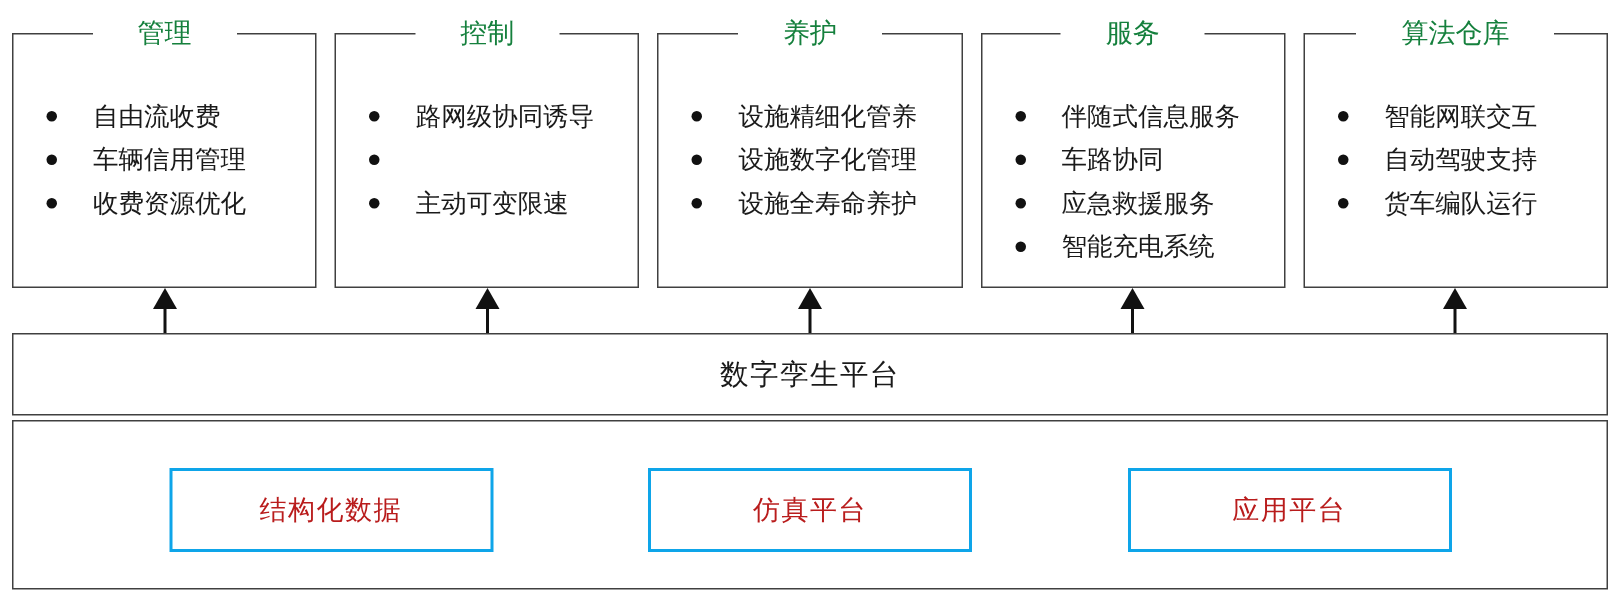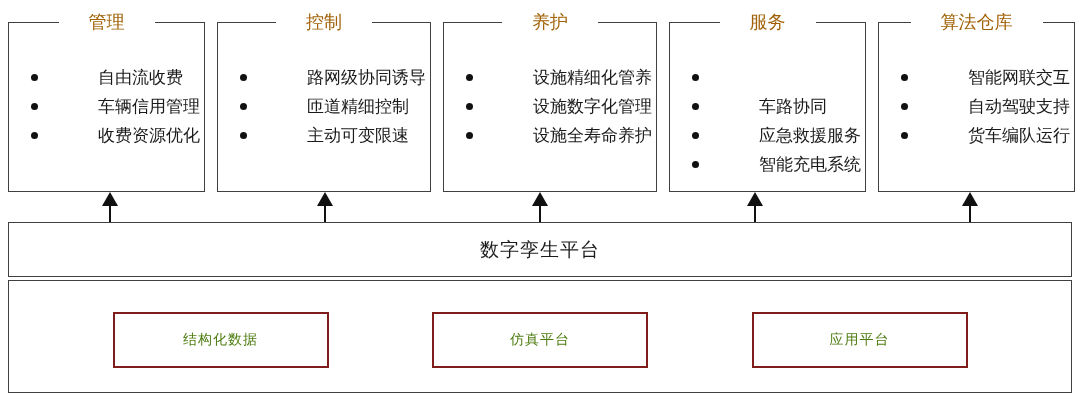--- a/index.html
+++ b/index.html
@@ -31,35 +31,34 @@
   .cat-title {
     position: absolute;
     top: -12px;
     left: 50%;
     transform: translateX(-50%);
     background: #ffffff;
     padding: 0 30px;
     font-size: 18px;
     line-height: 22px;
     white-space: nowrap;
-    color: #a16207;
+    color: #15803d;
   }
   .cat-list {
     list-style: none;
     margin: 0;
     padding: 40px 4px 0 14px;
   }
   .cat-list li {
     display: flex;
     align-items: center;
     height: 29px;
     font-size: 17px;
     color: #1a1a1a;
     white-space: nowrap;
-    gap: 36px;
   }
   .dot {
     width: 7px; height: 7px;
     border-radius: 50%;
     background: #111111;
     margin: 0 24px 0 8px;
     flex: 0 0 auto;
   }
 
   
@@ -116,28 +115,28 @@
     background: #ffffff;
   }
   .foundation-row {
     display: flex;
     justify-content: space-evenly;
     margin-top: 31px;
   }
   .foundation-box {
     width: 216px;
     height: 56px;
-    border: 2px solid #7f1d1d;
+    border: 2px solid #0ea5e9;
     box-sizing: border-box;
     background: #ffffff;
     display: flex;
     align-items: center;
     justify-content: center;
-    font-size: 14px;
-    color: #4d7c0f;
+    font-size: 18px;
+    color: #b91c1c;
     letter-spacing: 1px;
   }
 </style>
 </head>
 <body>
 
 <div class="canvas">
 
   <div class="top-row">
 
@@ -161,21 +160,20 @@
 
     <div class="cat-box">
       <span class="cat-title">控制</span>
       <ul class="cat-list">
         <li>
             <span class="dot"></span>
             <span>路网级协同诱导</span>
           </li>
         <li>
             <span class="dot"></span>
-            <span>匝道精细控制</span>
           </li>
         <li>
             <span class="dot"></span>
             <span>主动可变限速</span>
           </li>
       </ul>
     </div>
 
     <div class="cat-box">
       <span class="cat-title">养护</span>
@@ -193,20 +191,21 @@
             <span>设施全寿命养护</span>
           </li>
       </ul>
     </div>
 
     <div class="cat-box">
       <span class="cat-title">服务</span>
       <ul class="cat-list">
         <li>
             <span class="dot"></span>
+            <span>伴随式信息服务</span>
           </li>
         <li>
             <span class="dot"></span>
             <span>车路协同</span>
           </li>
         <li>
             <span class="dot"></span>
             <span>应急救援服务</span>
           </li>
         <li>

